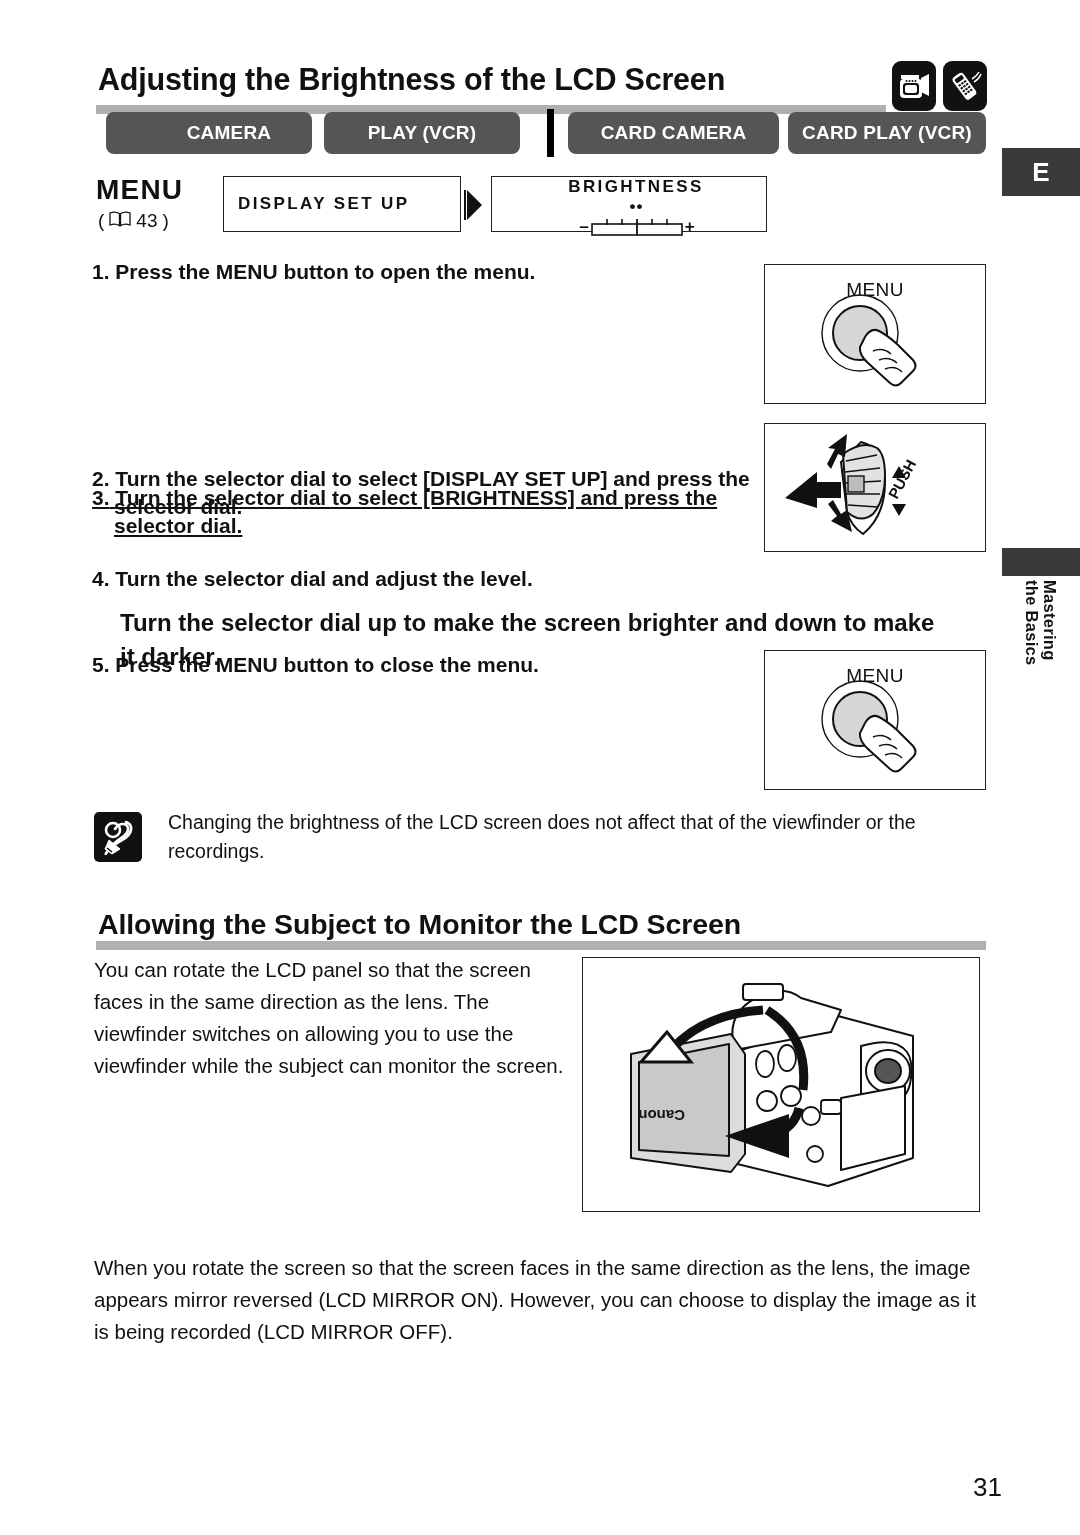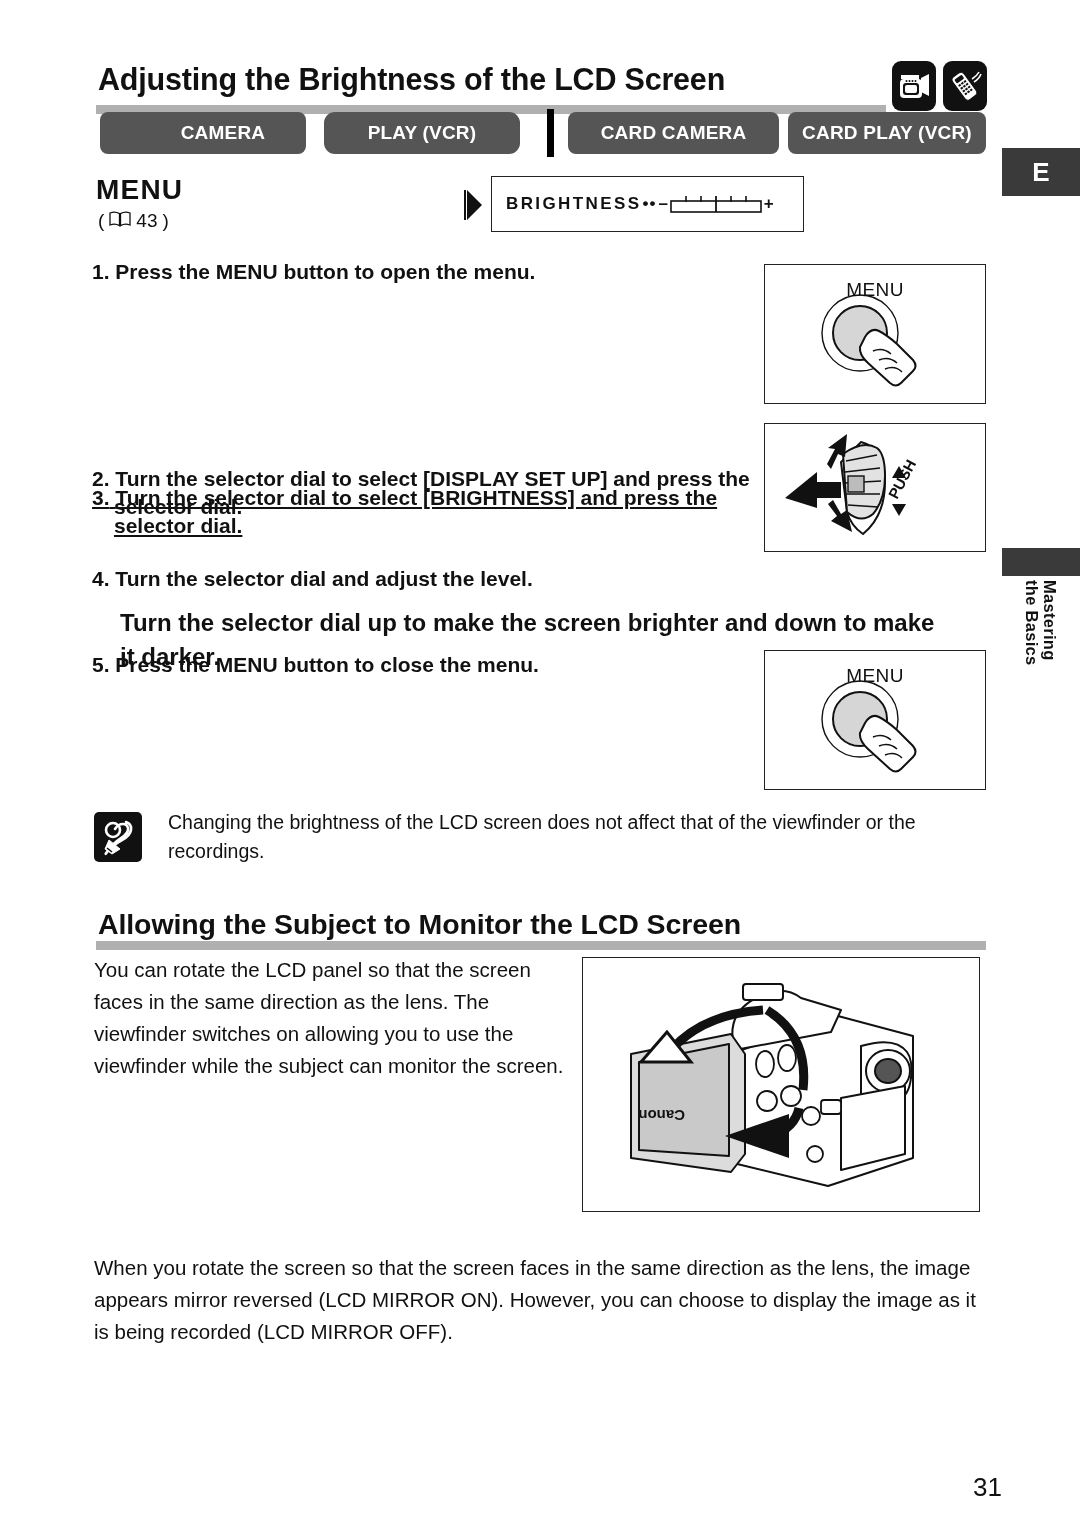--- a/index.html
+++ b/index.html
@@ -63,22 +63,22 @@
     background: #555555;
     border-radius: 8px;
     color: #ffffff;
     font-size: 19px;
     font-weight: bold;
     display: flex;
     align-items: center;
     justify-content: center;
     letter-spacing: 0.2px;
   }
-  .mt0 { left: 4px;   width: 206px; padding-left: 40px; }
-  .mt1 { left: 228px; width: 196px; border-radius: 11px; }
+  .mt0 { left: 10px;   width: 206px; padding-left: 40px; }
+  .mt1 { left: 228px; width: 196px; }
   .mt2 { left: 472px; width: 211px; }
   .mt3 { left: 692px; width: 198px; }
   .tab-divider {
     position: absolute;
     left: 451px; top: -3px;
     width: 7px; height: 48px;
     background: #000;
   }
 
   
@@ -134,21 +134,21 @@
   }
   .menu-box {
     position: absolute; top: 0;
     border: 1.6px solid #222;
     background: #fff;
     display: flex; align-items: center;
     padding-left: 14px;
     height: 56px;
   }
   .mb-display { left: 127px; width: 238px; }
-  .mb-bright  { left: 395px; width: 313px; }
+  .mb-bright  { left: 395px; width: 276px; flex-direction: column; }
   .lcdtext {
     font-family: "Liberation Sans", sans-serif;
     font-size: 17px; font-weight: bold;
     letter-spacing: 2.4px;
     white-space: nowrap;
   }
   .arrow-sep {
     position: absolute;
     left: 368px; top: 12px;
   }
@@ -333,20 +333,23 @@
     <span>
       <svg width="22" height="17" viewBox="0 0 22 17">
         <path d="M1 3 q5 -2 9.5 0.6 L10.5 15.6 Q6 13 1 15 Z" fill="#fff" stroke="#111" stroke-width="1.3"></path>
         <path d="M21 3 q-5 -2 -9.5 0.6 L11.5 15.6 Q16 13 21 15 Z" fill="#fff" stroke="#111" stroke-width="1.3"></path>
       </svg>
     </span>
     <span>43</span>
     <span>)</span>
   </div>
 
+  <div class="menu-box mb-display">
+    <span class="lcdtext">DISPLAY SET UP</span>
+  </div>
 
   <div class="arrow-sep">
     <svg width="22" height="34" viewBox="0 0 22 34">
       <path d="M3 2 L18 17 L3 32 Z" fill="#111"></path>
       <path d="M0 2 L2 2 L2 32 L0 32 Z" fill="#111"></path>
     </svg>
   </div>
 
   <div class="menu-box mb-bright">
     <span class="lcdtext">BRIGHTNESS</span>

